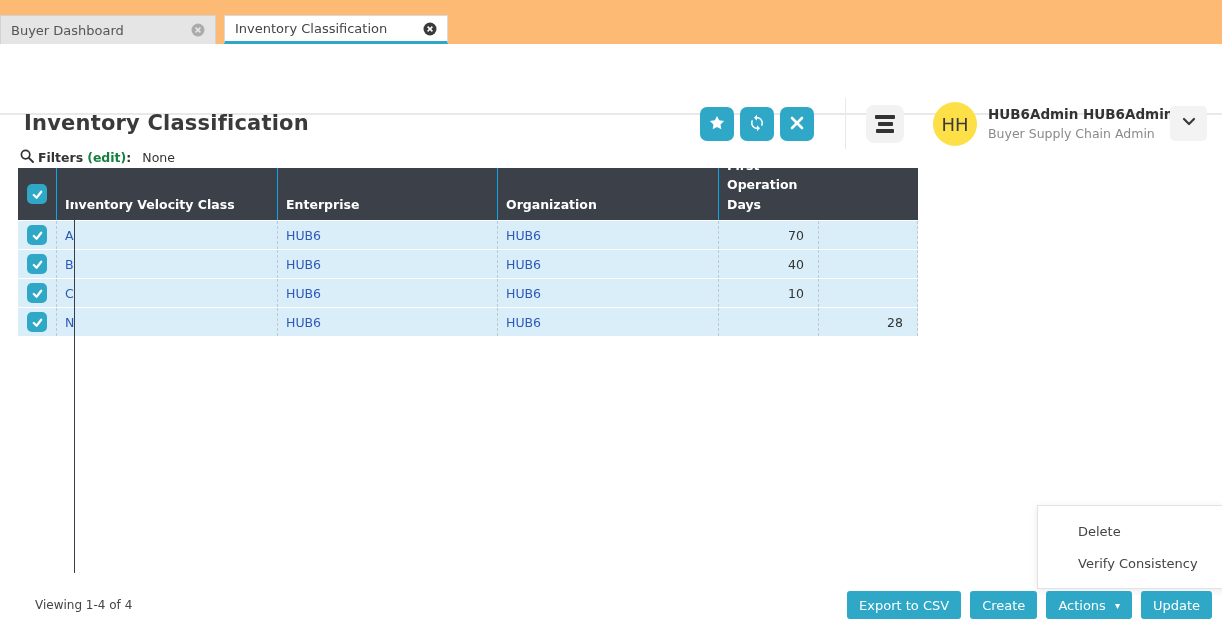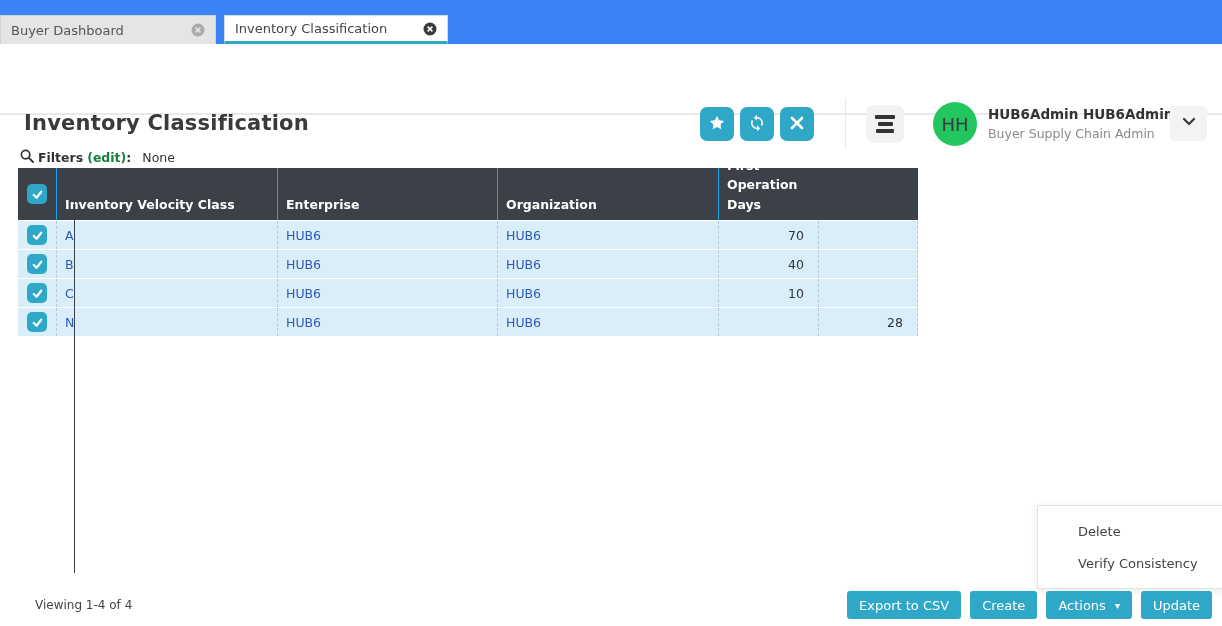--- a/index.html
+++ b/index.html
@@ -3,41 +3,41 @@
 <meta charset="utf-8">
 <style>
   * { margin:0; padding:0; box-sizing:border-box; }
   html,body { width:1222px; height:626px; }
   body {
     position:relative; overflow:hidden; background:#fff;
     font-family:"DejaVu Sans","Liberation Sans",sans-serif; color:#333;
   }
 
   
-  .tabbar { position:absolute; top:0; left:0; width:1222px; height:44px; background:#3b82f6; }
+  .tabbar { position:absolute; top:0; left:0; width:1222px; height:44px; background:#fdba74; }
   .tab { position:absolute; top:15px; height:29px; display:flex; align-items:center;
          justify-content:space-between; padding:0 10px; font-size:13px; cursor:pointer; }
   .tab-inactive { left:0; width:216px; background:#e5e5e5; border:1px solid #d2d2d2; border-bottom:none; color:#555; }
   .tab-active   { left:224px; width:224px; background:#fff; border:1px solid #d9d9d9; border-bottom:3px solid #2fa7c6; color:#444; }
   .tab-close { width:14px; height:14px; flex:0 0 auto; margin-left:8px; }
 
   
   .header { position:absolute; top:44px; left:0; width:1222px; height:71px; background:#fff; border-bottom:2px solid #e9e9e9; }
   .page-title { position:absolute; left:24px; top:67px; font-size:21px; font-weight:bold; color:#3a3a3a; letter-spacing:.2px; }
   .teal-group { position:absolute; left:700px; top:63px; display:flex; gap:6px; }
   .teal-btn { width:34px; height:34px; background:#2fa7c6; border:none; border-radius:7px;
               display:flex; align-items:center; justify-content:center; cursor:pointer; }
   .hdr-divider { position:absolute; left:845px; top:54px; width:1px; height:51px; background:#e8e8e8; }
   .menu-btn { position:absolute; left:866px; top:61px; width:38px; height:38px; background:#f2f2f2;
               border:none; border-radius:8px; display:flex; flex-direction:column; align-items:center;
               justify-content:center; gap:3px; cursor:pointer; }
   .menu-btn .bar { height:4px; background:#333; border-radius:1px; }
   .bar1 { width:20px; } .bar2 { width:15px; } .bar3 { width:18px; }
   .avatar { position:absolute; left:933px; top:58px; width:44px; height:44px; border-radius:50%;
-            background:#22c55e; color:#3a3a3a; font-size:18px; display:flex; align-items:center; justify-content:center; }
+            background:#fde047; color:#3a3a3a; font-size:18px; display:flex; align-items:center; justify-content:center; }
   .user-name { position:absolute; left:988px; top:62px; font-size:13.5px; font-weight:bold; color:#333; }
   .user-role { position:absolute; left:988px; top:82px; font-size:12.5px; color:#8a8a8a; }
   .chevron-btn { position:absolute; left:1170px; top:62px; width:37px; height:35px; background:#f3f3f3;
                  border:none; border-radius:5px; display:flex; align-items:center; justify-content:center; cursor:pointer; }
 
   
   .filters { position:absolute; left:20px; top:149px; display:flex; align-items:center; font-size:12.5px; color:#333; }
   .filters .f-label { font-weight:bold; margin-left:4px; }
   .filters .f-edit { font-weight:bold; color:#15803d; margin-left:4px; cursor:pointer; }
   .filters .f-colon { font-weight:bold; }

